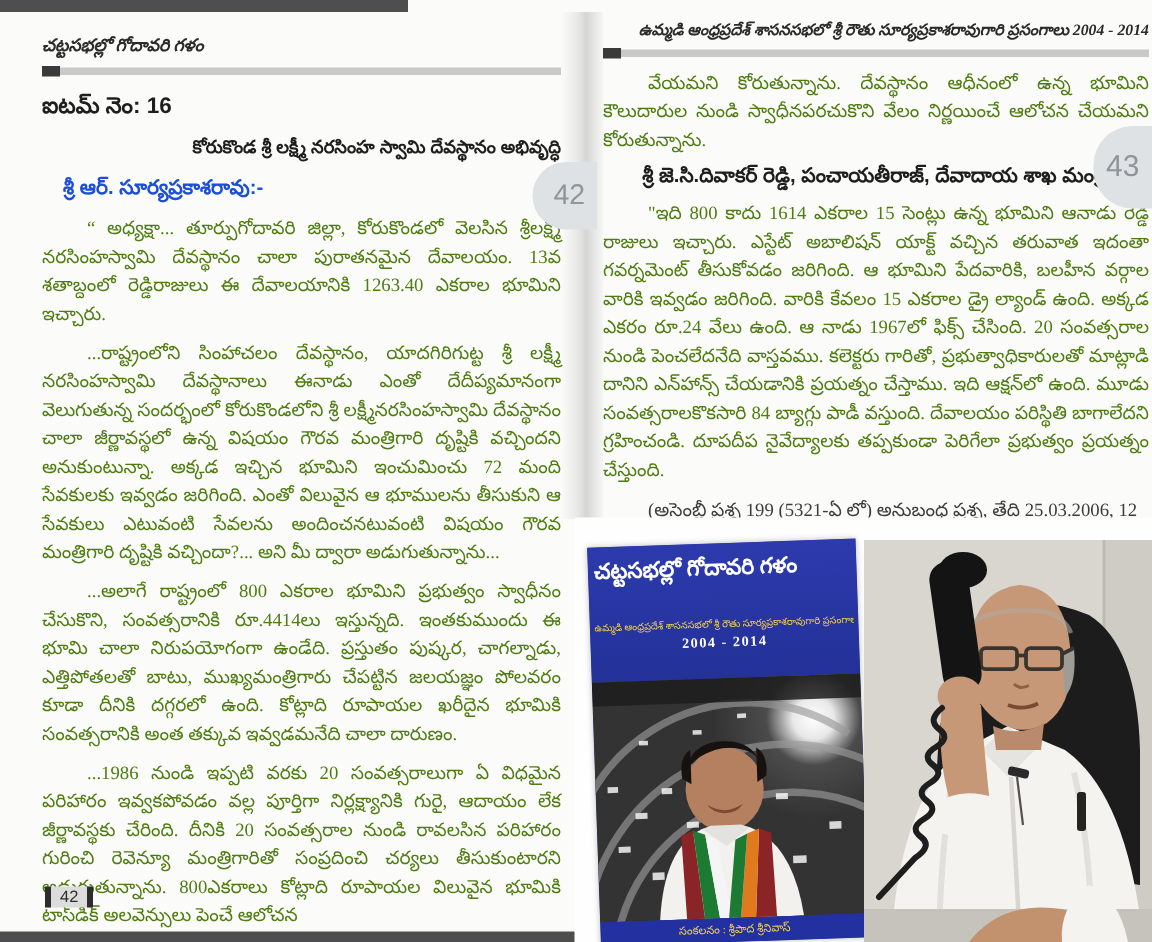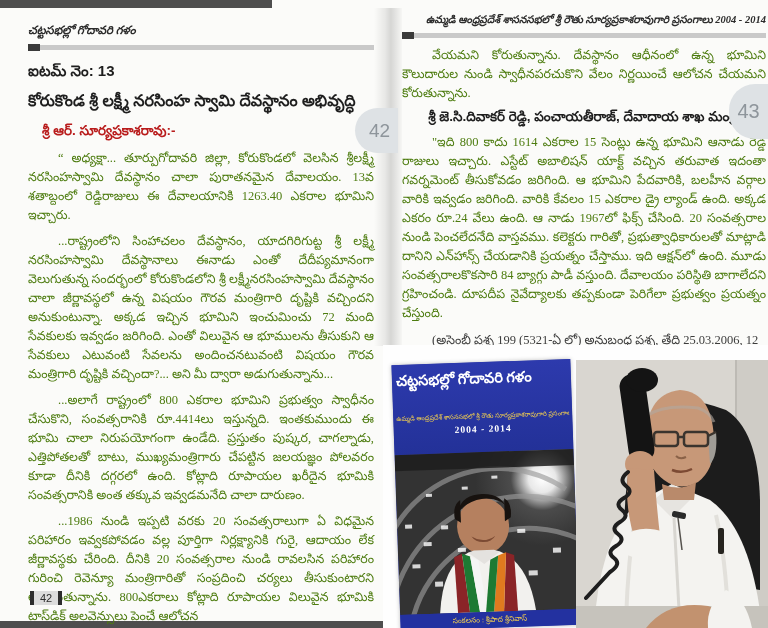--- a/index.html
+++ b/index.html
@@ -16,22 +16,22 @@
   .gutter-shadow{left:374px;top:8px;width:28px;height:338px;
     background:linear-gradient(to right, rgba(0,0,0,0) 0%, rgba(0,0,0,0.08) 40%, rgba(0,0,0,0.15) 60%, rgba(0,0,0,0.02) 100%);}
   
   .run-head{font-style:italic;font-weight:bold;color:#2b2b2b;}
   .rule{height:5px;background:#c9c9c9;position:relative;margin-top:5px;}
   .rule .sq{position:absolute;left:0;top:-1px;width:12px;height:7px;background:#3a3a3a;}
   
   .left-page{left:28px;top:24px;width:346px;}
   .left-page .run-head{font-size:11.5px;}
   .item-no{margin-top:12px;font-weight:bold;font-size:15px;color:#1e1e1e;font-family:"Liberation Sans",sans-serif;}
-  .page-title{margin-top:9px;font-weight:bold;font-size:16px;color:#1e1e1e;text-align:left;font-family:"Liberation Sans",sans-serif;}
-  .speaker{margin-top:9px;margin-left:14px;font-weight:bold;font-size:13.5px;color:#b91c1c;font-family:"Liberation Sans",sans-serif;}
+  .page-title{margin-top:9px;font-weight:bold;font-size:12px;color:#1e1e1e;text-align:right;font-family:"Liberation Sans",sans-serif;}
+  .speaker{margin-top:9px;margin-left:14px;font-weight:bold;font-size:13.5px;color:#1d4ed8;font-family:"Liberation Sans",sans-serif;}
   p.body-para{margin:7px 0 0 0;font-size:12.5px;line-height:19px;text-align:justify;text-indent:2.4em;color:#4d7c0f;}
   .page-num{left:30px;top:591px;font-size:11px;color:#2d2d2d;background:#dcdcdc;padding:1px 6px;
     border-left:4px solid #2d2d2d;border-right:4px solid #2d2d2d;font-family:"Liberation Sans",sans-serif;}
   
   .right-page{left:402px;top:14px;width:364px;}
   .right-page .run-head{font-size:10.5px;text-align:right;}
   .minister{margin-top:6px;font-weight:bold;font-size:13.5px;color:#1e1e1e;text-align:center;font-family:"Liberation Sans",sans-serif;white-space:nowrap;overflow:hidden;}
   .citation{margin:8px 0 0 0;font-size:12.5px;line-height:19px;text-indent:2.4em;color:#3c3c3c;}
   
   .tab{background:#dee2e5;color:#8e959b;font-family:"Liberation Sans",sans-serif;
@@ -57,21 +57,21 @@
 
 <div class="abs top-bar"></div>
 <div class="abs bottom-bar"></div>
 <div class="abs gutter-shadow"></div>
 
 <div class="abs left-page">
   <div class="run-head">చట్టసభల్లో గోదావరి గళం</div>
   <div class="rule">
       <span class="sq"></span>
     </div>
-  <div class="item-no">ఐటమ్ నెం: 13</div>
+  <div class="item-no">ఐటమ్ నెం: 16</div>
   <div class="page-title">కోరుకొండ శ్రీ లక్ష్మీ నరసింహ స్వామి దేవస్థానం అభివృద్ధి</div>
   <div class="speaker">శ్రీ ఆర్. సూర్యప్రకాశరావు:-</div>
   <p class="body-para">“ అధ్యక్షా... తూర్పుగోదావరి జిల్లా, కోరుకొండలో వెలసిన శ్రీలక్ష్మీ నరసింహస్వామి దేవస్థానం చాలా పురాతనమైన దేవాలయం. 13వ శతాబ్దంలో రెడ్డిరాజులు ఈ దేవాలయానికి 1263.40 ఎకరాల భూమిని ఇచ్చారు.</p>
   <p class="body-para">...రాష్ట్రంలోని సింహాచలం దేవస్థానం, యాదగిరిగుట్ట శ్రీ లక్ష్మీ నరసింహస్వామి దేవస్థానాలు ఈనాడు ఎంతో దేదీప్యమానంగా వెలుగుతున్న సందర్భంలో కోరుకొండలోని శ్రీ లక్ష్మీనరసింహస్వామి దేవస్థానం చాలా జీర్ణావస్థలో ఉన్న విషయం గౌరవ మంత్రిగారి దృష్టికి వచ్చిందని అనుకుంటున్నా. అక్కడ ఇచ్చిన భూమిని ఇంచుమించు 72 మంది సేవకులకు ఇవ్వడం జరిగింది. ఎంతో విలువైన ఆ భూములను తీసుకుని ఆ సేవకులు ఎటువంటి సేవలను అందించనటువంటి విషయం గౌరవ మంత్రిగారి దృష్టికి వచ్చిందా?... అని మీ ద్వారా అడుగుతున్నాను...</p>
   <p class="body-para">...అలాగే రాష్ట్రంలో 800 ఎకరాల భూమిని ప్రభుత్వం స్వాధీనం చేసుకొని, సంవత్సరానికి రూ.4414లు ఇస్తున్నది. ఇంతకుముందు ఈ భూమి చాలా నిరుపయోగంగా ఉండేది. ప్రస్తుతం పుష్కర, చాగల్నాడు, ఎత్తిపోతలతో బాటు, ముఖ్యమంత్రిగారు చేపట్టిన జలయజ్ఞం పోలవరం కూడా దీనికి దగ్గరలో ఉంది. కోట్లాది రూపాయల ఖరీదైన భూమికి సంవత్సరానికి అంత తక్కువ ఇవ్వడమనేది చాలా దారుణం.</p>
   <p class="body-para">...1986 నుండి ఇప్పటి వరకు 20 సంవత్సరాలుగా ఏ విధమైన పరిహారం ఇవ్వకపోవడం వల్ల పూర్తిగా నిర్లక్ష్యానికి గురై, ఆదాయం లేక జీర్ణావస్థకు చేరింది. దీనికి 20 సంవత్సరాల నుండి రావలసిన పరిహారం గురించి రెవెన్యూ మంత్రిగారితో సంప్రదించి చర్యలు తీసుకుంటారని అడుగుతున్నాను. 800ఎకరాలు కోట్లాది రూపాయల విలువైన భూమికి టాస్‌డిక్ అలవెన్సులు పెంచే ఆలోచన</p>
 </div>
 <div class="abs page-num">42</div>
 
 <div class="abs right-page">

